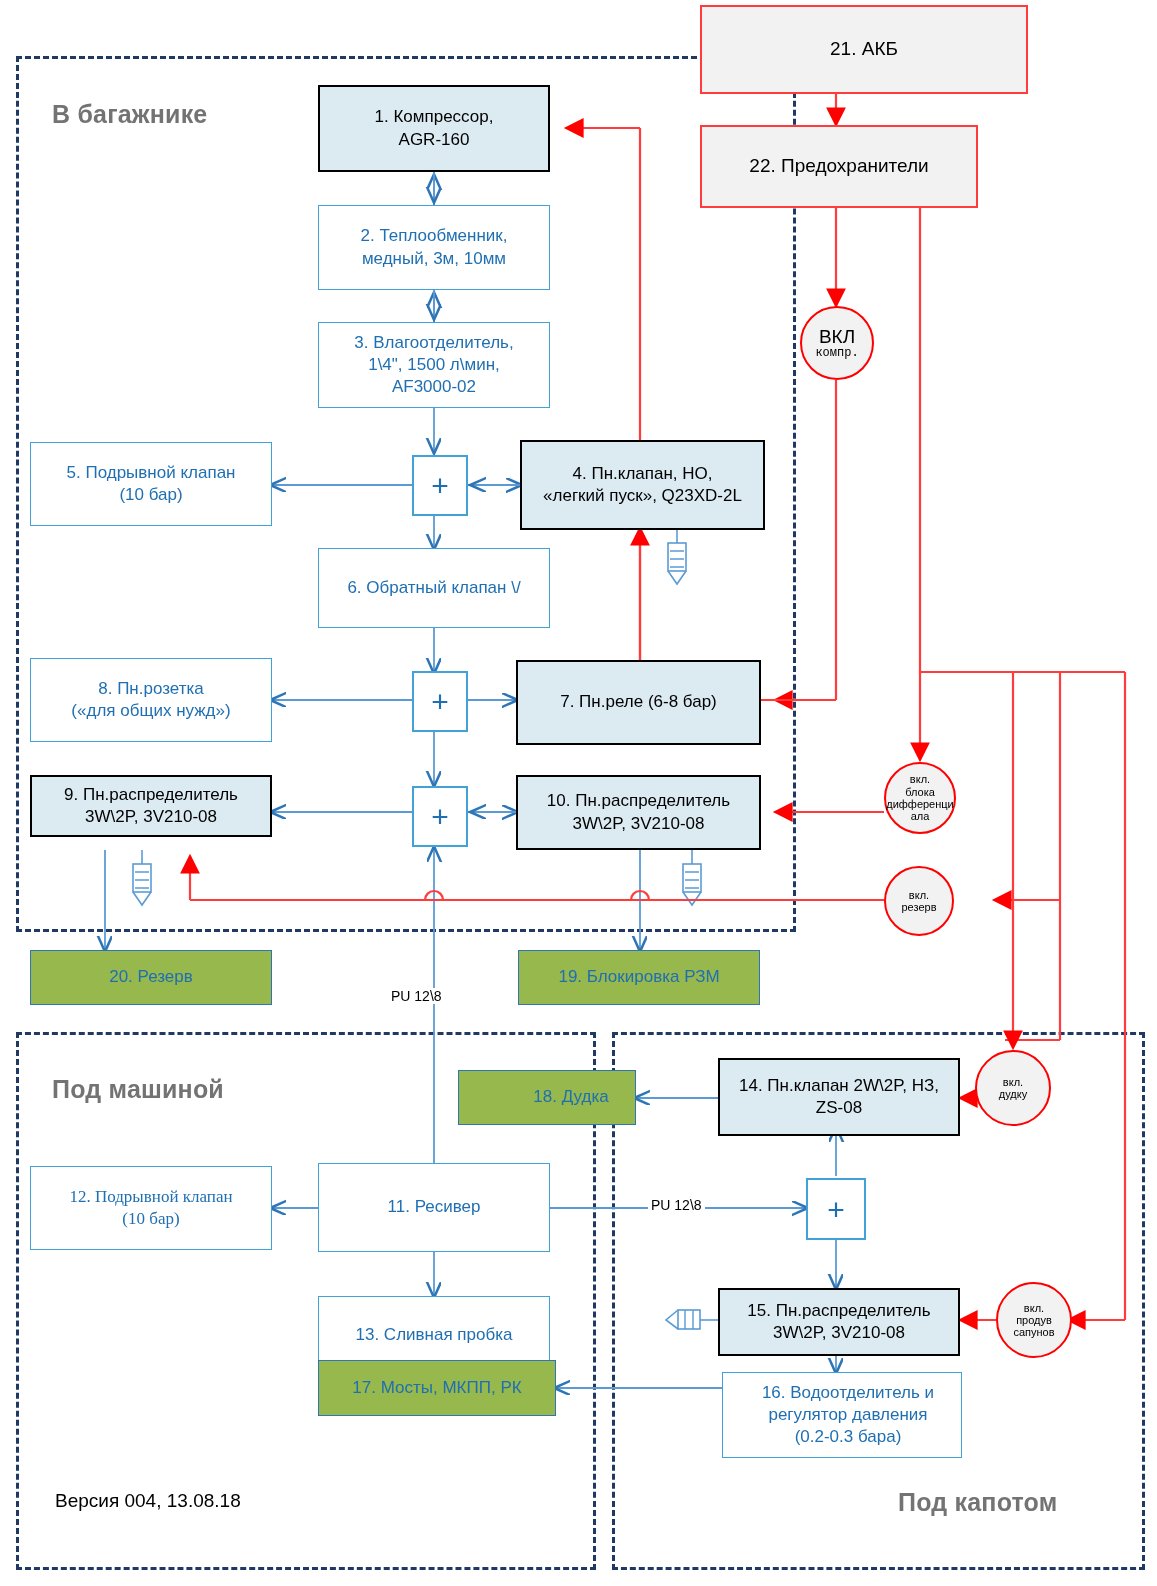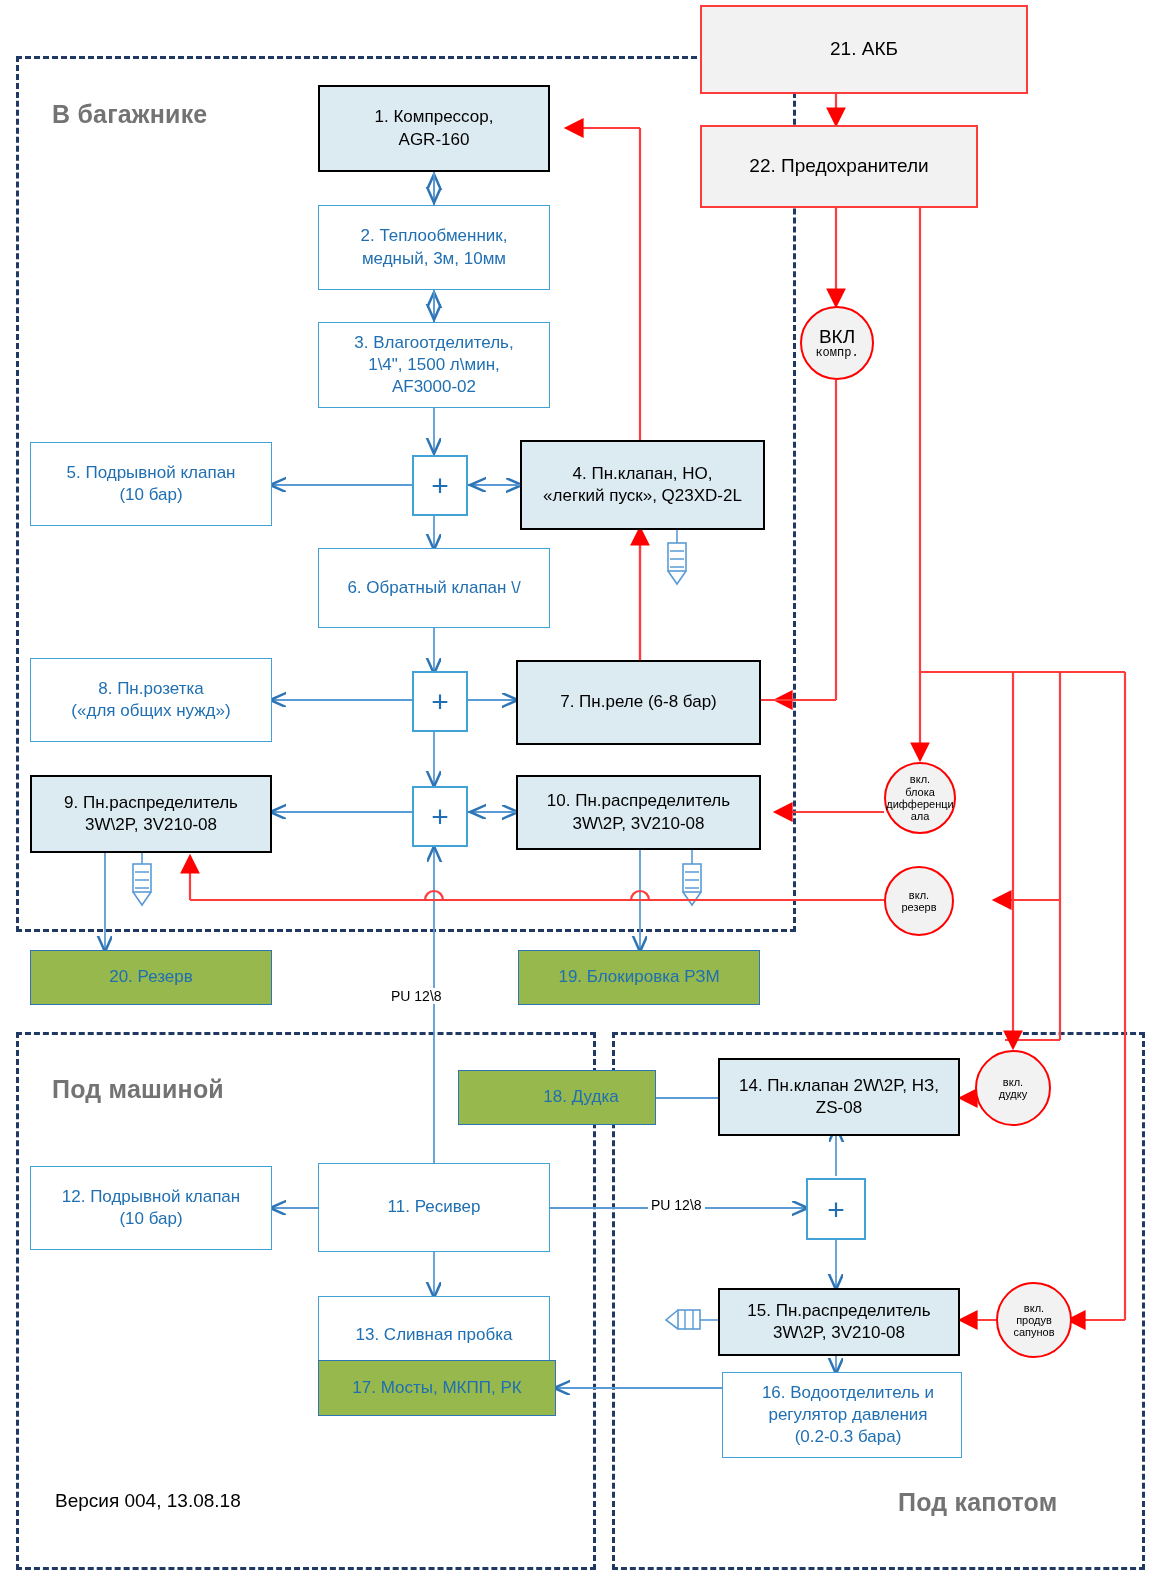--- a/index.html
+++ b/index.html
@@ -191,46 +191,46 @@
   <div class="node n-blue" style="left:30px;top:442px;width:242px;height:84px;white-space:pre-line;">5. Подрывной клапан
 (10 бар)</div>
 
   <div class="node n-blue" style="left:318px;top:548px;width:232px;height:80px;white-space:pre-line;">6. Обратный клапан \/</div>
 
   <div class="node n-blue-fill" style="left:516px;top:660px;width:245px;height:85px;white-space:pre-line;">7. Пн.реле (6-8 бар)</div>
 
   <div class="node n-blue" style="left:30px;top:658px;width:242px;height:84px;white-space:pre-line;">8. Пн.розетка
 («для общих нужд»)</div>
 
-  <div class="node n-blue-fill" style="left:30px;top:775px;width:242px;height:78px;white-space:pre-line;">9.  Пн.распределитель
+  <div class="node n-blue-fill" style="left:30px;top:775px;width:242px;height:62px;white-space:pre-line;">9.  Пн.распределитель
 3W\2P, 3V210-08</div>
 
   <div class="node n-blue-fill" style="left:516px;top:775px;width:245px;height:75px;white-space:pre-line;">10.  Пн.распределитель
 3W\2P, 3V210-08</div>
 
   <div class="node n-blue" style="left:318px;top:1163px;width:232px;height:89px;white-space:pre-line;">11.  Ресивер</div>
 
-  <div class="node n-blue" style="left:30px;top:1166px;width:242px;height:84px;white-space:pre-line;">12. Подрывной клапан
+  <div class="node n-blue" style="left:30px;top:1166px;width:242px;height:84px;white-space:pre-line;font-family:Liberation Serif, serif;">12. Подрывной клапан
 (10 бар)</div>
 
   <div class="node n-blue" style="left:318px;top:1296px;width:232px;height:78px;white-space:pre-line;">13. Сливная пробка</div>
 
   <div class="node n-blue-fill" style="left:718px;top:1058px;width:242px;height:78px;white-space:pre-line;">14.  Пн.клапан 2W\2P, НЗ,
 ZS-08</div>
 
   <div class="node n-blue-fill" style="left:718px;top:1288px;width:242px;height:68px;white-space:pre-line;">15. Пн.распределитель
 3W\2P, 3V210-08</div>
 
   <div class="node n-blue" style="left:722px;top:1372px;width:240px;height:86px;white-space:pre-line;padding-left:12px;">16. Водоотделитель и
 регулятор давления
 (0.2-0.3 бара)</div>
 
   <div class="node n-green" style="left:318px;top:1360px;width:238px;height:56px;white-space:pre-line;">17. Мосты, МКПП, РК</div>
 
-  <div class="node n-green" style="left:458px;top:1070px;width:198px;height:55px;white-space:pre-line;padding-left:48px;">18. Дудка</div>
+  <div class="node n-green" style="left:458px;top:1070px;width:178px;height:55px;white-space:pre-line;padding-left:48px;">18. Дудка</div>
 
   <div class="node n-green" style="left:518px;top:950px;width:242px;height:55px;white-space:pre-line;">19. Блокировка РЗМ</div>
 
   <div class="node n-green" style="left:30px;top:950px;width:242px;height:55px;white-space:pre-line;">20.  Резерв</div>
 
   <div class="node n-grey" style="left:700px;top:5px;width:328px;height:89px;white-space:pre-line;">21. АКБ</div>
 
   <div class="node n-grey" style="left:700px;top:125px;width:278px;height:83px;white-space:pre-line;">22. Предохранители</div>
 
   <div class="node n-junction" style="left:412px;top:455px;width:56px;height:61px;">+</div>

